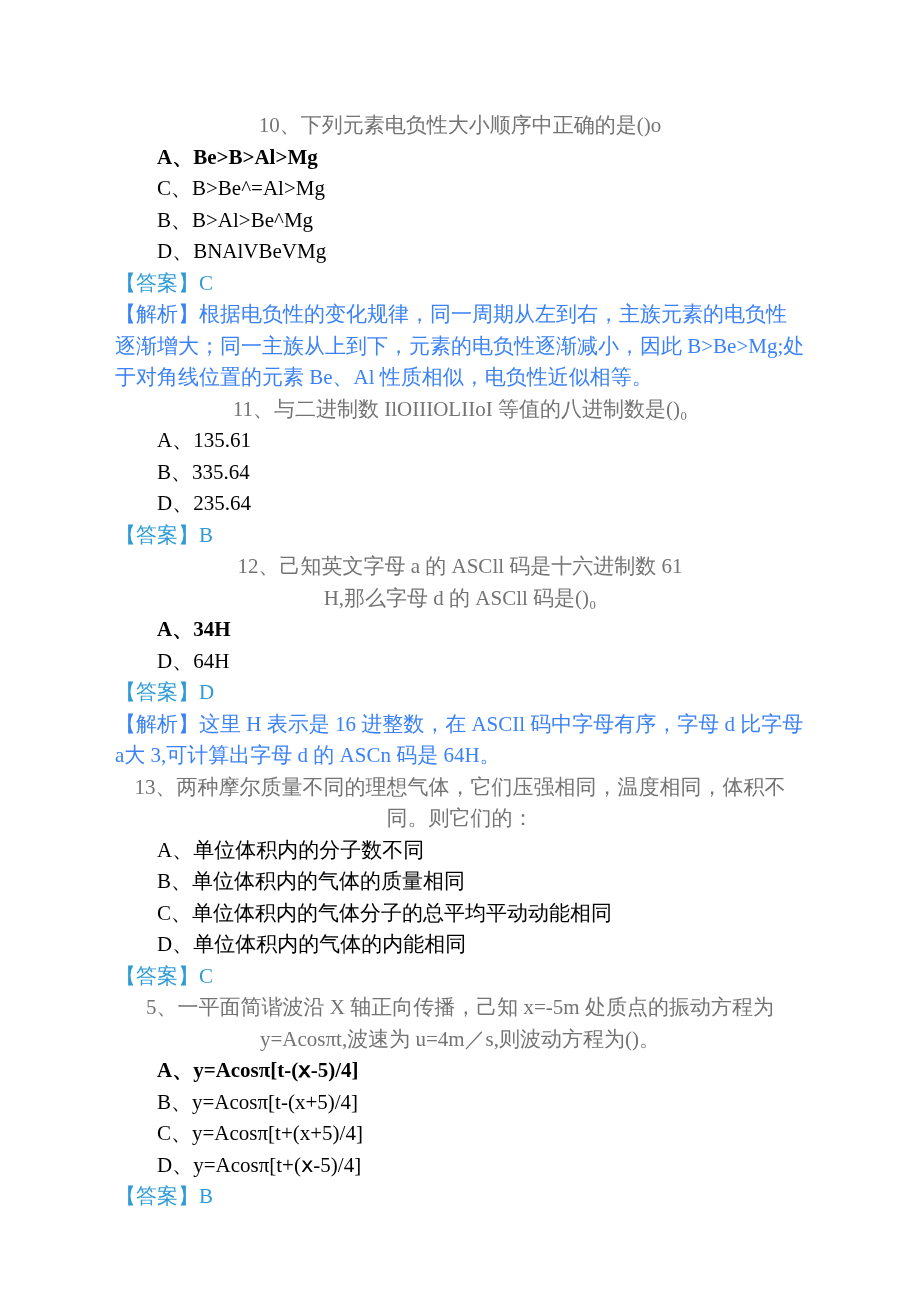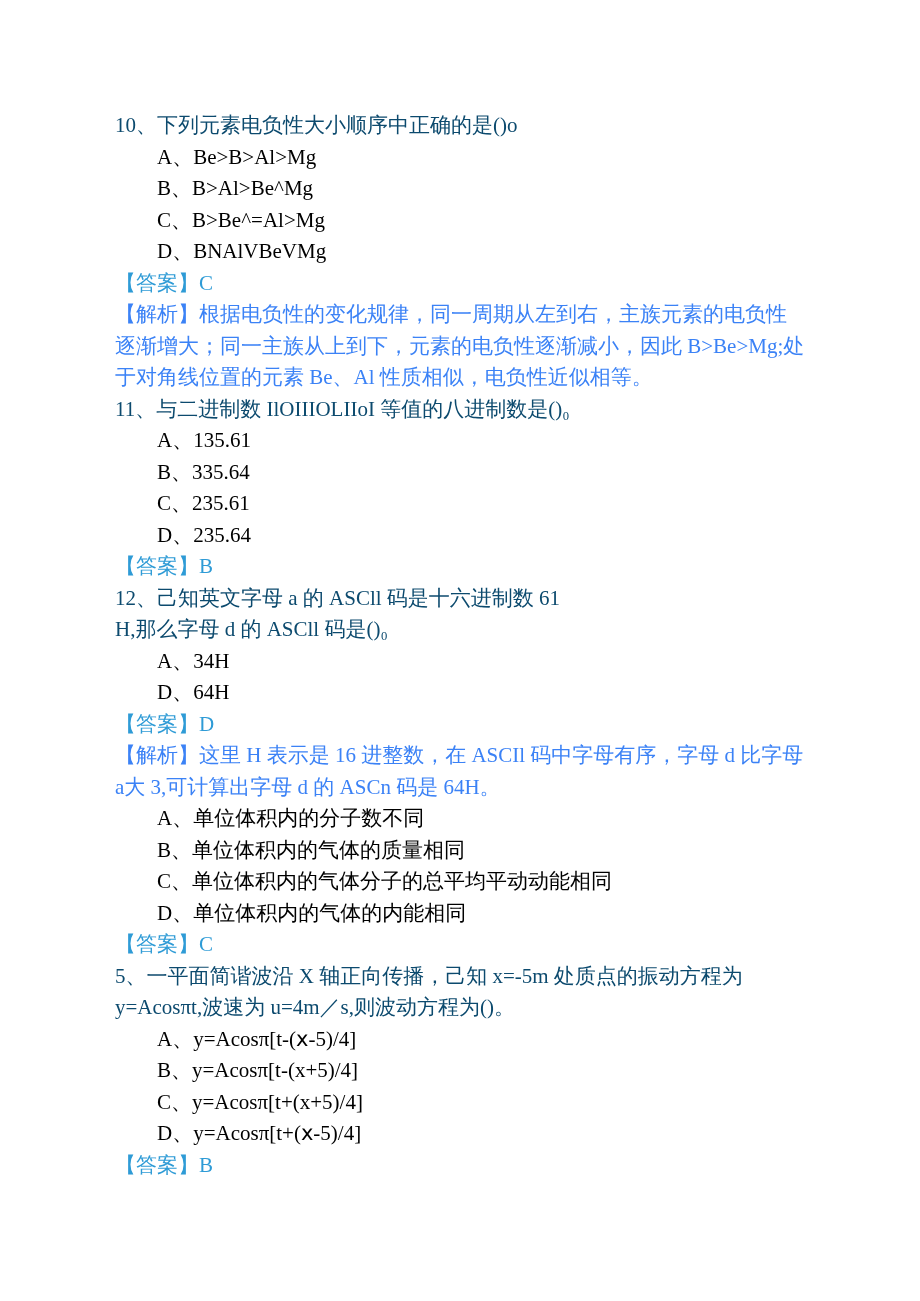--- a/index.html
+++ b/index.html
@@ -8,56 +8,56 @@
     background: #ffffff;
     font-family: "SimSun", "宋体", serif;
     width: 920px;
   }
   .page {
     padding: 110px 115px 60px 115px;
     font-size: 21px;
     line-height: 1.5;
     color: #000000;
   }
-  .q-text { color: #0c4a6e; }
+  .q-text { color: #737373; text-align: center; }
   .opt { padding-left: 42px; color: #000000; }
-  .opt-bold { font-weight: normal; margin-top: 44px; }
+  .opt-bold { font-weight: bold; margin-top: 44px; }
   .ans { color: #2e9bd6; }
   .exp { color: #3b82f6; }
   .label-ans::before { content: "【答案】"; }
   .label-exp::before { content: "【解析】"; }
   .line { display: block; }
 </style>
 </head>
 <body>
 
 <div class="page">
 
   <div class="line q-text">10、下列元素电负性大小顺序中正确的是()o</div>
   <div class="line opt"><span class="opt-bold">A、Be&gt;B&gt;Al&gt;Mg</span></div>
+  <div class="line opt">C、B&gt;Be^=Al&gt;Mg</div>
   <div class="line opt">B、B&gt;Al&gt;Be^Mg</div>
-  <div class="line opt">C、B&gt;Be^=Al&gt;Mg</div>
   <div class="line opt">D、BNAlVBeVMg</div>
   <div class="line ans"><span class="label-ans"></span><span>C</span></div>
   <div class="exp"><span class="label-exp"></span><span>根据电负性的变化规律，同一周期从左到右，主族元素的电负性逐渐增大；同一主族从上到下，元素的电负性逐渐减小，因此 B&gt;Be&gt;Mg;处于对角线位置的元素 Be、Al 性质相似，电负性近似相等。</span></div>
 
   <div class="line q-text">11、与二进制数 IlOIIIOLIIoI 等值的八进制数是()₀</div>
   <div class="line opt">A、135.61</div>
   <div class="line opt">B、335.64</div>
-  <div class="line opt">C、235.61</div>
   <div class="line opt">D、235.64</div>
   <div class="line ans"><span class="label-ans"></span><span>B</span></div>
 
   <div class="line q-text">12、己知英文字母 a 的 ASCll 码是十六进制数 61</div>
   <div class="line q-text">H,那么字母 d 的 ASCll 码是()₀</div>
   <div class="line opt"><span class="opt-bold">A、34H</span></div>
   <div class="line opt">D、64H</div>
   <div class="line ans"><span class="label-ans"></span><span>D</span></div>
   <div class="exp"><span class="label-exp"></span><span>这里 H 表示是 16 进整数，在 ASCIl 码中字母有序，字母 d 比字母 a大 3,可计算出字母 d 的 ASCn 码是 64H。</span></div>
 
+  <div class="line q-text">13、两种摩尔质量不同的理想气体，它们压强相同，温度相同，体积不同。则它们的：</div>
   <div class="line opt">A、单位体积内的分子数不同</div>
   <div class="line opt">B、单位体积内的气体的质量相同</div>
   <div class="line opt">C、单位体积内的气体分子的总平均平动动能相同</div>
   <div class="line opt">D、单位体积内的气体的内能相同</div>
   <div class="line ans"><span class="label-ans"></span><span>C</span></div>
 
   <div class="line q-text">5、一平面简谐波沿 X 轴正向传播，己知 x=-5m 处质点的振动方程为</div>
   <div class="line q-text">y=Acosπt,波速为 u=4m／s,则波动方程为()。</div>
   <div class="line opt"><span class="opt-bold">A、y=Acosπ[t-(ⅹ-5)/4]</span></div>
   <div class="line opt">B、y=Acosπ[t-(x+5)/4]</div>

